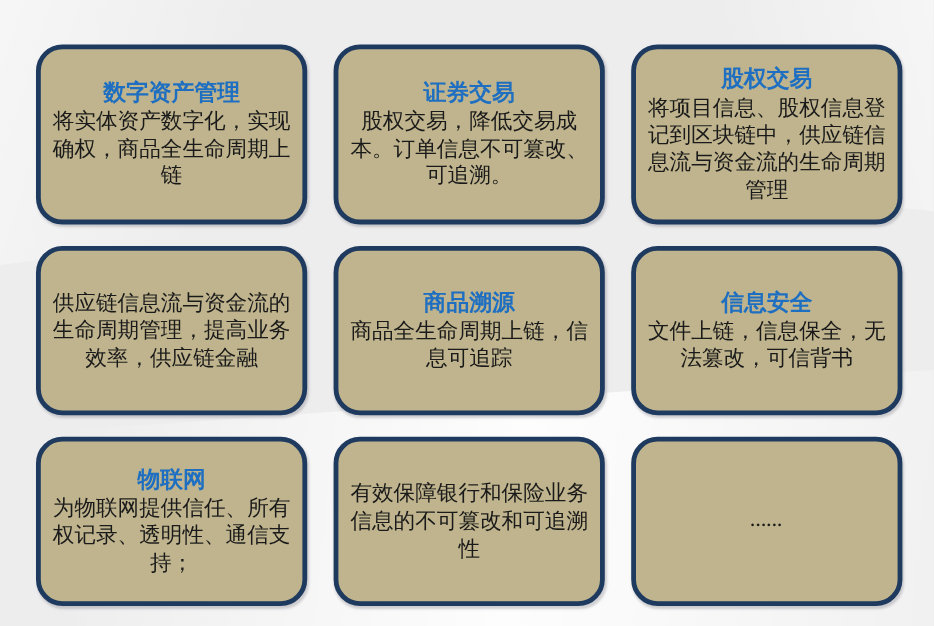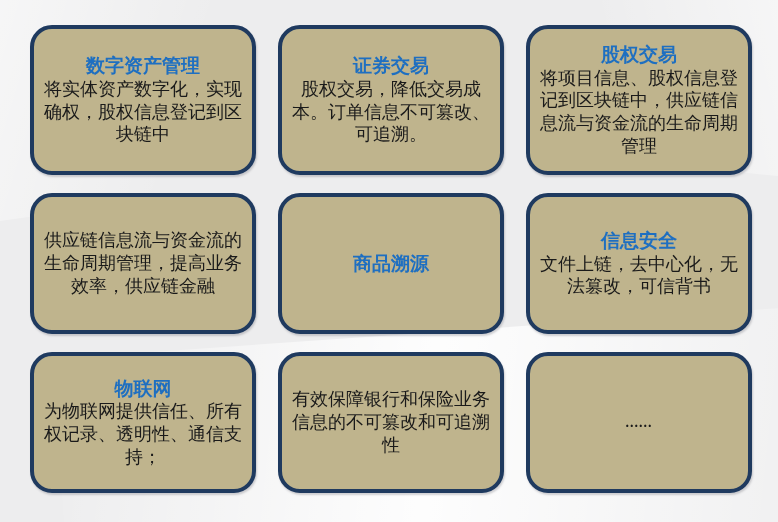--- a/index.html
+++ b/index.html
@@ -27,21 +27,21 @@
     transform: rotate(-4deg);
   }
   .streak-3 {
     left: 420px; top: -40px; width: 420px; height: 200px;
     background: linear-gradient(250deg, rgba(255,255,255,0.7) 0%, rgba(255,255,255,0.0) 55%);
     transform: rotate(6deg);
   }
 
   .grid {
     position: absolute;
-    left: 30px; top: 25px;
+    left: 30px; top: 37px;
     display: grid;
     grid-template-columns: 226px 226px 226px;
     grid-template-rows: 150px 141px 141px;
     column-gap: 22px;
     row-gap: 18px;
   }
   .card {
     box-sizing: border-box;
     border: 4px solid #1f3a5f;
     border-radius: 22px;
@@ -78,44 +78,45 @@
 <body>
 
 <div class="bg-streak streak-1"></div>
 <div class="bg-streak streak-3"></div>
 <div class="bg-streak streak-2"></div>
 
 <div class="grid">
 
   <div class="card">
     <div class="card-title">数字资产管理</div>
-    <div class="card-body">将实体资产数字化，实现确权，股权信息登记到区块链中</div>
+    <div class="card-body">将实体资产数字化，实现确权，商品全生命周期上链</div>
   </div>
 
   <div class="card">
     <div class="card-title">证券交易</div>
     <div class="card-body">股权交易，降低交易成本。订单信息不可篡改、可追溯。</div>
   </div>
 
   <div class="card">
     <div class="card-title">股权交易</div>
     <div class="card-body">将项目信息、股权信息登记到区块链中，供应链信息流与资金流的生命周期管理</div>
   </div>
 
   <div class="card">
     <div class="card-body">供应链信息流与资金流的生命周期管理，提高业务效率，供应链金融</div>
   </div>
 
   <div class="card">
     <div class="card-title">商品溯源</div>
+    <div class="card-body">商品全生命周期上链，信息可追踪</div>
   </div>
 
   <div class="card">
     <div class="card-title">信息安全</div>
-    <div class="card-body">文件上链，去中心化，无法篡改，可信背书</div>
+    <div class="card-body">文件上链，信息保全，无法篡改，可信背书</div>
   </div>
 
   <div class="card">
     <div class="card-title">物联网</div>
     <div class="card-body">为物联网提供信任、所有权记录、透明性、通信支持；</div>
   </div>
 
   <div class="card">
     <div class="card-body">有效保障银行和保险业务信息的不可篡改和可追溯性</div>
   </div>

